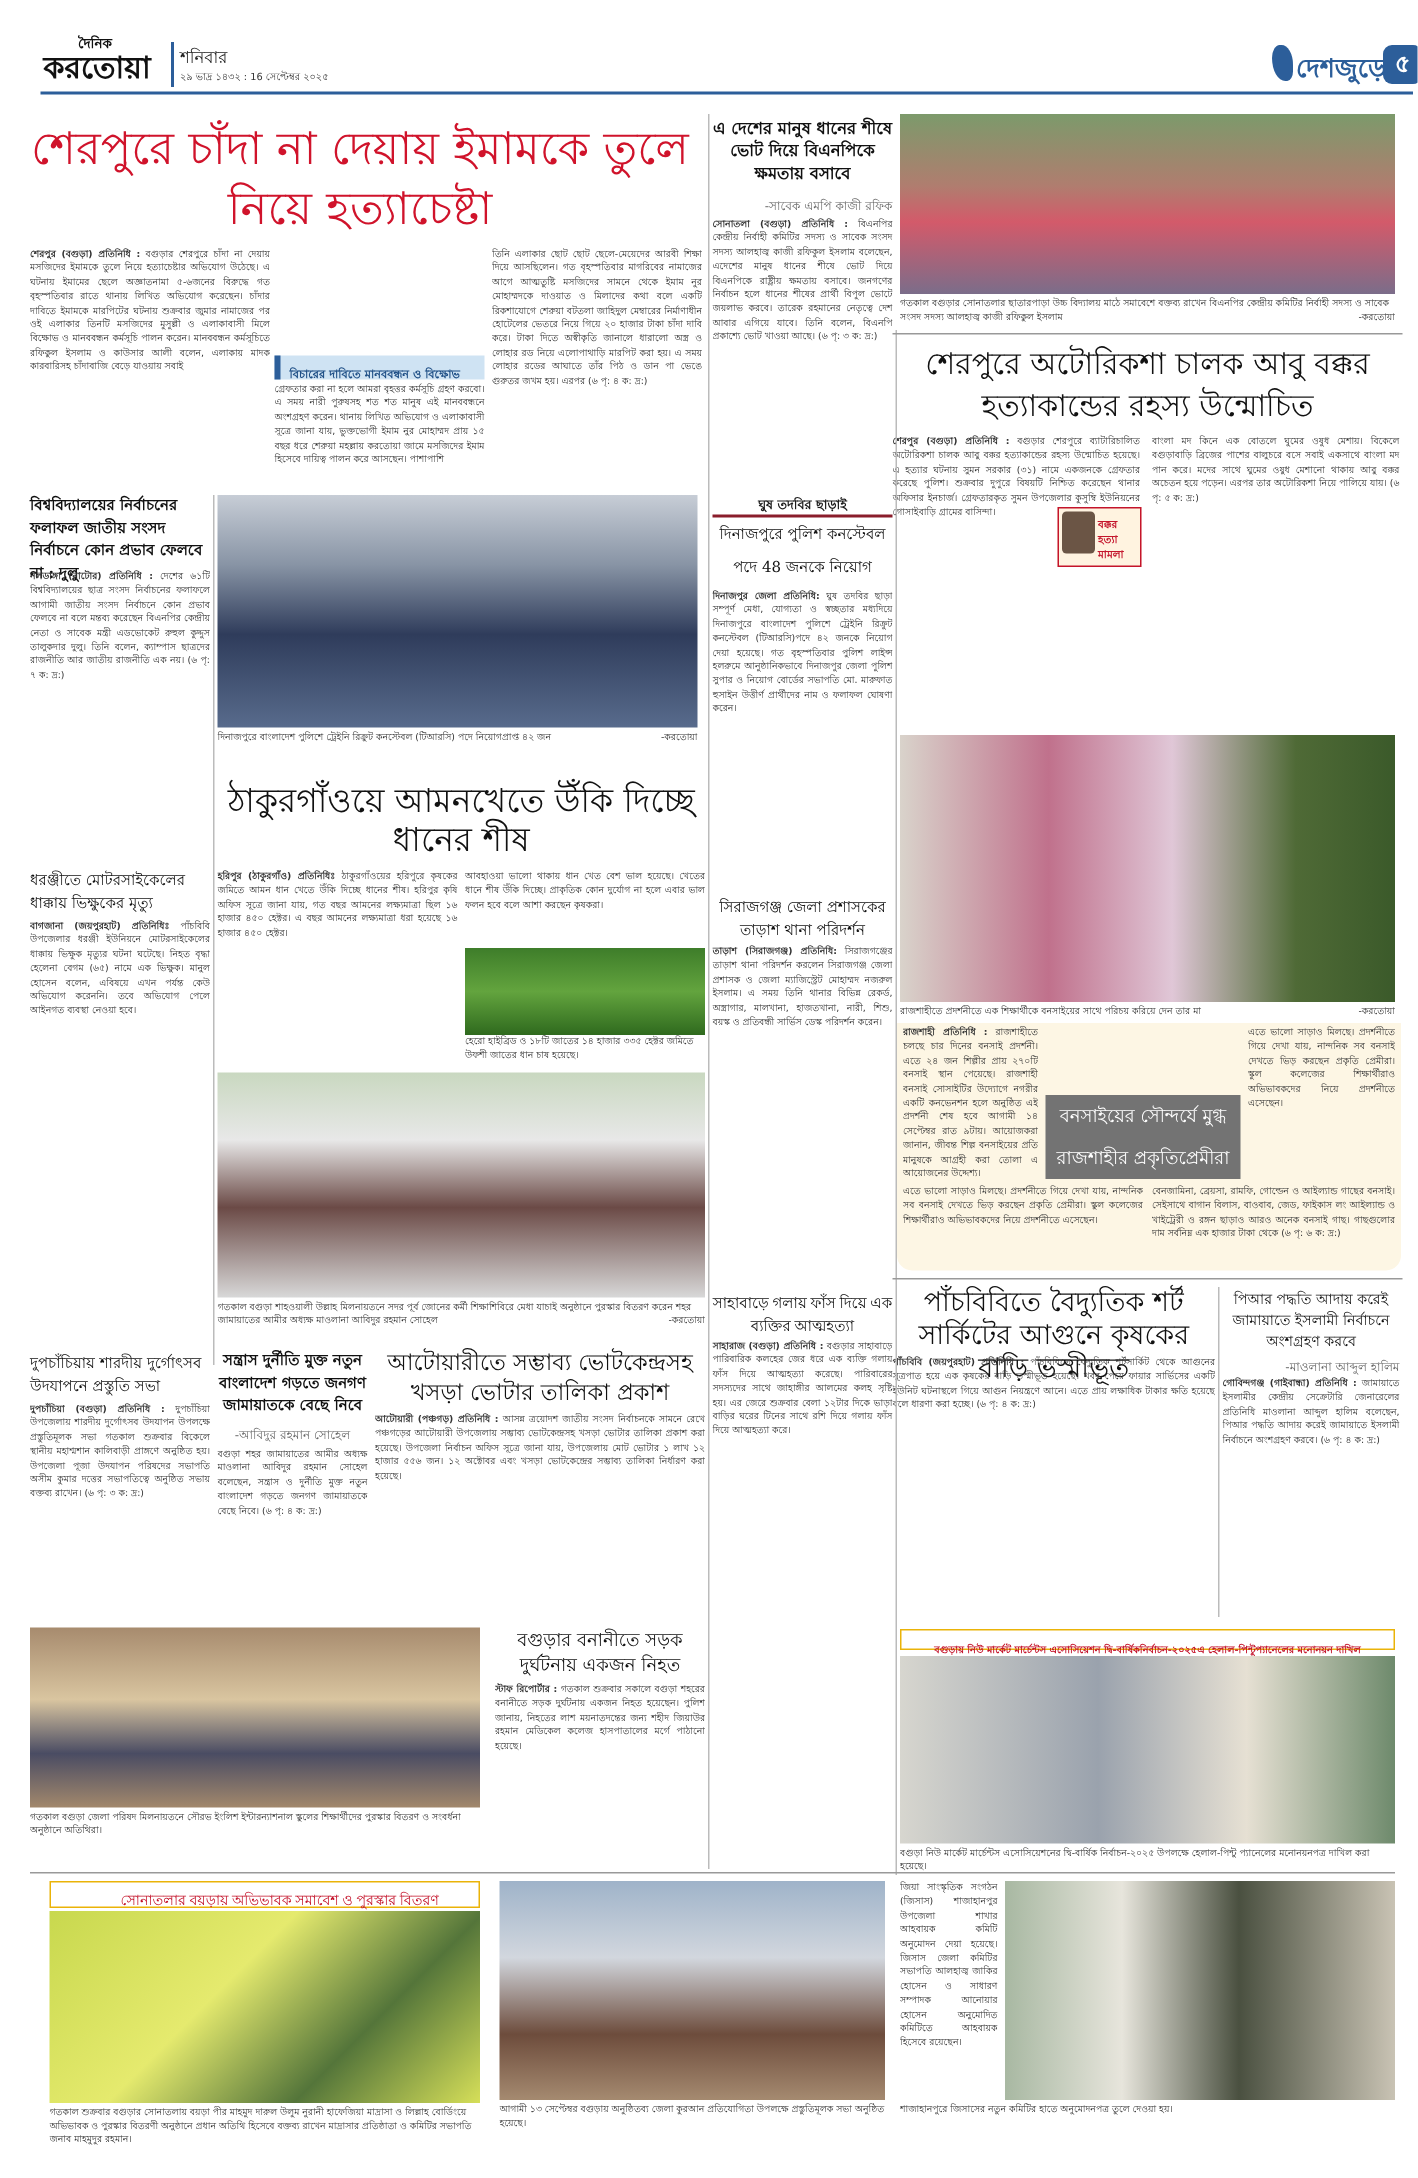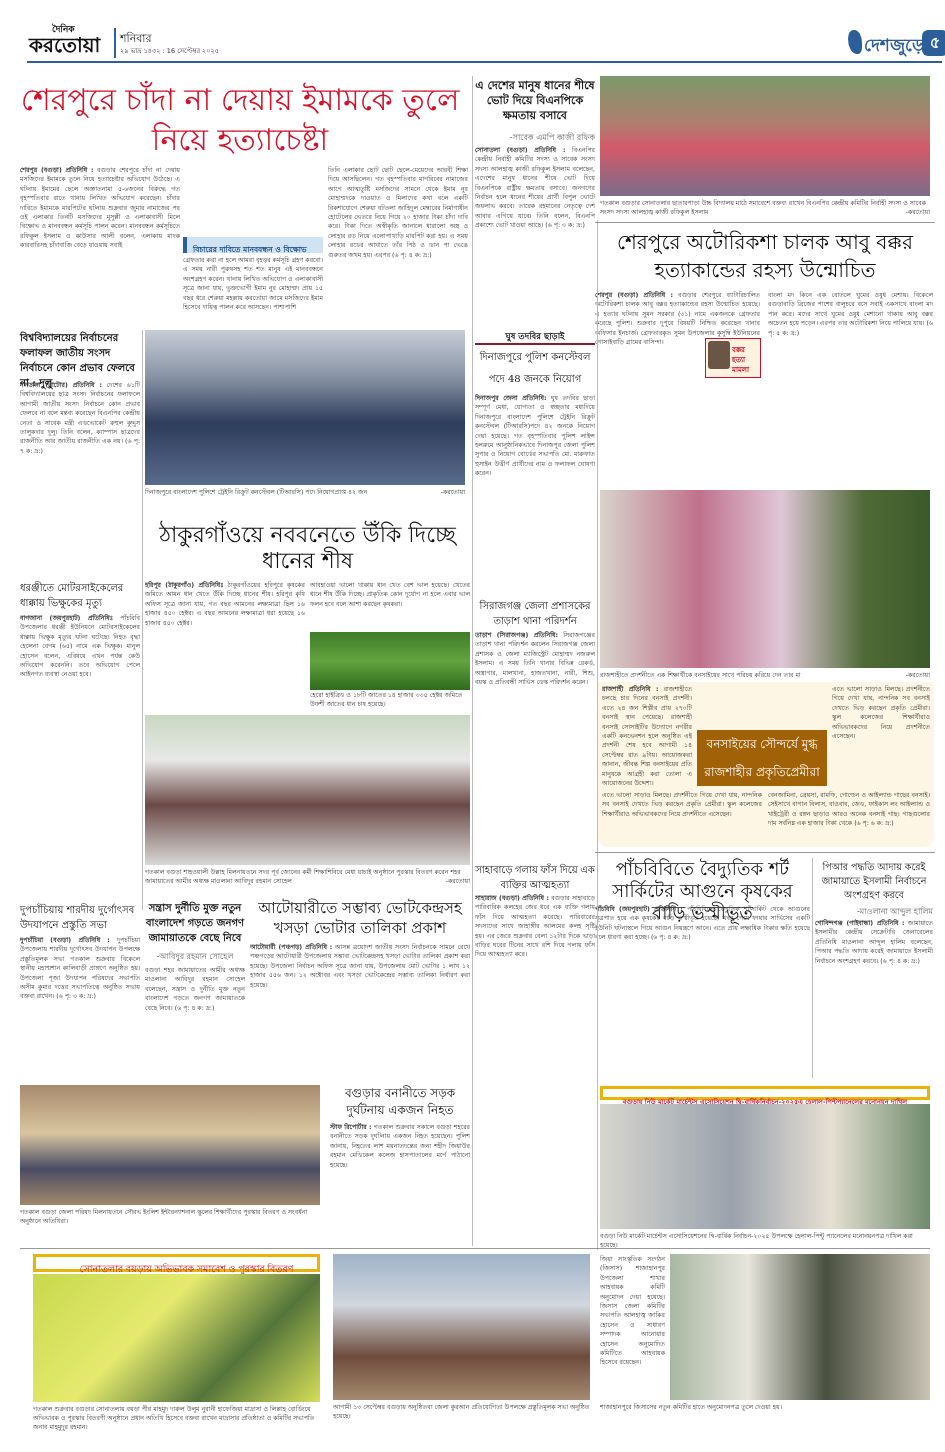--- a/index.html
+++ b/index.html
@@ -6,22 +6,22 @@
   html, body { width: 945px; height: 1452px; background: #ffffff; overflow: hidden; }
   body { font-family: "DejaVu Sans", sans-serif; color: #1a1a1a; position: relative; }
   .abs { position: absolute; }
   .txt { font-size: 6.2px; line-height: 9.4px; color: #333; text-align: justify; overflow: hidden; }
   .hl-red { color: #d0132b; font-family: "DejaVu Serif", serif; text-align: center; }
   .hl-blk { color: #111; font-family: "DejaVu Serif", serif; text-align: center; }
   .photo { background: linear-gradient(135deg, #6f7f8a 0%, #a3a8a0 40%, #5a6a52 70%, #8a9092 100%); overflow: hidden; }
   .caption { font-size: 6.2px; line-height: 9px; color: #333; overflow: hidden; }
   .rule { background: #222; }
   .vrule { background: #bbb; width: 1px; }
-  .redbox { background: #a16207; color: #fff; font-family: "DejaVu Serif", serif; text-align: center; }
-  .boxed { border: 3px solid #eab308; }
+  .redbox { background: #737373; color: #fff; font-family: "DejaVu Serif", serif; text-align: center; }
+  .boxed { border: 1px solid #eab308; }
   .sub { color: #c4142b; font-weight: bold; font-size: 8.5px; }
   .byline { color: #666; font-size: 8px; text-align: right; }
 </style>
 </head>
 <body>
 
 <div class="abs" style="left:12px;top:0;width:945px;height:48px;">
   <div class="abs" style="left:40px;top:22px;font-size:9px;font-weight:bold;color:#111;">দৈনিক</div>
   <div class="abs" style="left:17px;top:30px;font-size:20px;font-weight:bold;color:#111;font-family:'DejaVu Serif',serif;">করতোয়া</div>
   <div class="abs" style="left:102px;top:28px;width:2px;height:30px;background:#2c5e9a;"></div>
@@ -97,21 +97,21 @@
   <b>দিনাজপুর জেলা প্রতিনিধি:</b>
   <span>ঘুষ তদবির ছাড়া সম্পূর্ণ মেধা, যোগ্যতা ও স্বচ্ছতার মধ্যদিয়ে দিনাজপুরে বাংলাদেশ পুলিশে ট্রেইনি রিক্রুট কনস্টেবল (টিআরসি)পদে ৪২ জনকে নিয়োগ দেয়া হয়েছে। গত বৃহস্পতিবার পুলিশ লাইন্স হলরুমে আনুষ্ঠানিকভাবে দিনাজপুর জেলা পুলিশ সুপার ও নিয়োগ বোর্ডের সভাপতি মো. মারুফাত হুসাইন উত্তীর্ণ প্রার্থীদের নাম ও ফলাফল ঘোষণা করেন।</span>
 </div>
 
 <div class="abs hl-blk" style="left:475px;top:598px;width:120px;font-size:10px;line-height:15px;">সিরাজগঞ্জ জেলা প্রশাসকের তাড়াশ থানা পরিদর্শন</div>
 <div class="abs txt" style="left:475px;top:630px;width:120px;height:200px;">
   <b>তাড়াশ (সিরাজগঞ্জ) প্রতিনিধি:</b>
   <span>সিরাজগঞ্জের তাড়াশ থানা পরিদর্শন করলেন সিরাজগঞ্জ জেলা প্রশাসক ও জেলা ম্যাজিস্ট্রেট মোহাম্মদ নজরুল ইসলাম। এ সময় তিনি থানার বিভিন্ন রেকর্ড, অস্ত্রাগার, মালখানা, হাজতখানা, নারী, শিশু, বয়স্ক ও প্রতিবন্ধী সার্ভিস ডেস্ক পরিদর্শন করেন।</span>
 </div>
 
-<div class="abs hl-blk" style="left:145px;top:522px;width:325px;font-size:22px;line-height:26px;">ঠাকুরগাঁওয়ে নববনেতে উঁকি দিচ্ছে ধানের শীষ</div>
+<div class="abs hl-blk" style="left:145px;top:522px;width:325px;font-size:22px;line-height:26px;">ঠাকুরগাঁওয়ে আমনখেতে উঁকি দিচ্ছে ধানের শীষ</div>
 <div class="abs txt" style="left:145px;top:580px;width:160px;height:80px;">
   <b>হরিপুর (ঠাকুরগাঁও) প্রতিনিধিঃ</b>
   <span>ঠাকুরগাঁওয়ের হরিপুরে কৃষকের জমিতে আমন ধান খেতে উঁকি দিচ্ছে ধানের শীষ। হরিপুর কৃষি অফিস সূত্রে জানা যায়, গত বছর আমনের লক্ষ্যমাত্রা ছিল ১৬ হাজার ৪৫০ হেক্টর। এ বছর আমনের লক্ষ্যমাত্রা ধরা হয়েছে ১৬ হাজার ৪৫০ হেক্টর।</span>
 </div>
 <div class="abs txt" style="left:310px;top:580px;width:160px;height:50px;">
   <span>আবহাওয়া ভালো থাকায় ধান খেত বেশ ভাল হয়েছে। খেতের ধানে শীষ উঁকি দিচ্ছে। প্রাকৃতিক কোন দুর্যোগ না হলে এবার ভাল ফলন হবে বলে আশা করছেন কৃষকরা।</span>
 </div>
 <div class="abs photo" style="left:310px;top:632px;width:160px;height:58px;background:linear-gradient(180deg,#3e7d2a 0%,#63a43e 50%,#2f6a1e 100%);"></div>
 <div class="abs caption" style="left:310px;top:690px;width:160px;height:20px;">হেরো হাইব্রিড ও ১৮টি জাতের ১৪ হাজার ৩৩৫ হেক্টর জমিতে উফশী জাতের ধান চাষ হয়েছে।</div>
 
@@ -201,21 +201,21 @@
 <div class="abs photo" style="left:20px;top:1085px;width:300px;height:120px;background:linear-gradient(180deg,#a78b6e 0%,#d9c5a0 40%,#4a4c63 70%,#a2886c 100%);"></div>
 <div class="abs caption" style="left:20px;top:1207px;width:300px;height:36px;">গতকাল বগুড়া জেলা পরিষদ মিলনায়তনে সৌরভ ইংলিশ ইন্টারন্যাশনাল স্কুলের শিক্ষার্থীদের পুরস্কার বিতরণ ও সংবর্ধনা অনুষ্ঠানে অতিথিরা।</div>
 
 <div class="abs boxed" style="left:600px;top:1086px;width:330px;height:14px;text-align:center;">
   <span style="font-size:6.5px;color:#c4142b;font-weight:bold;line-height:12px;">বগুড়ায় নিউ মার্কেট মার্চেন্টস এসোসিয়েশন দ্বি-বার্ষিকনির্বাচন-২০২৫এ হেলাল-পিন্টুপ্যানেলের মনোনয়ন দাখিল</span>
 </div>
 <div class="abs photo" style="left:600px;top:1104px;width:330px;height:125px;background:linear-gradient(90deg,#d7d6cf 0%,#9aa2ad 40%,#e6e0d3 70%,#6e8a6c 100%);"></div>
 <div class="abs caption" style="left:600px;top:1231px;width:330px;height:20px;">বগুড়া নিউ মার্কেট মার্চেন্টস এসোসিয়েশনের দ্বি-বার্ষিক নির্বাচন-২০২৫ উপলক্ষে হেলাল-পিন্টু প্যানেলের মনোনয়নপত্র দাখিল করা হয়েছে।</div>
 
 <div class="abs boxed" style="left:33px;top:1254px;width:287px;height:18px;text-align:center;">
-  <span style="font-size:9.5px;color:#c4142b;line-height:16px;font-family:Liberation Sans, sans-serif;margin-left:20px;">সোনাতলার বয়ড়ায় অভিভাবক সমাবেশ ও পুরস্কার বিতরণ</span>
+  <span style="font-size:9.5px;color:#c4142b;line-height:16px;font-family:Liberation Serif, serif;margin-left:20px;">সোনাতলার বয়ড়ায় অভিভাবক সমাবেশ ও পুরস্কার বিতরণ</span>
 </div>
 <div class="abs photo" style="left:33px;top:1274px;width:287px;height:128px;background:linear-gradient(135deg,#c8d84e 0%,#e5ea6e 40%,#54753a 70%,#d6df59 100%);"></div>
 <div class="abs caption" style="left:33px;top:1404px;width:287px;height:30px;">গতকাল শুক্রবার বগুড়ার সোনাতলায় বয়ড়া পীর মাহমুদ দারুল উলুম নুরানী হাফেজিয়া মাদ্রাসা ও লিল্লাহ বোর্ডিংয়ে অভিভাবক ও পুরস্কার বিতরণী অনুষ্ঠানে প্রধান অতিথি হিসেবে বক্তব্য রাখেন মাদ্রাসার প্রতিষ্ঠাতা ও কমিটির সভাপতি জনাব মাহমুদুর রহমান।</div>
 
 <div class="abs photo" style="left:333px;top:1254px;width:257px;height:146px;background:linear-gradient(180deg,#9fb3c9 0%,#d2d7de 35%,#6d4c3c 70%,#a58a70 100%);"></div>
 <div class="abs caption" style="left:333px;top:1402px;width:257px;height:30px;">আগামী ১৩ সেপ্টেম্বর বগুড়ায় অনুষ্ঠিতব্য জেলা কুরআন প্রতিযোগিতা উপলক্ষে প্রস্তুতিমূলক সভা অনুষ্ঠিত হয়েছে।</div>
 
 <div class="abs txt" style="left:600px;top:1254px;width:65px;height:148px;">
   <span>জিয়া সাংস্কৃতিক সংগঠন (জিসাস) শাজাহানপুর উপজেলা শাখার আহবায়ক কমিটি অনুমোদন দেয়া হয়েছে। জিসাস জেলা কমিটির সভাপতি আলহাজ্ব জাকির হোসেন ও সাধারণ সম্পাদক আনোয়ার হোসেন অনুমোদিত কমিটিতে আহবায়ক হিসেবে রয়েছেন।</span>
 </div>

